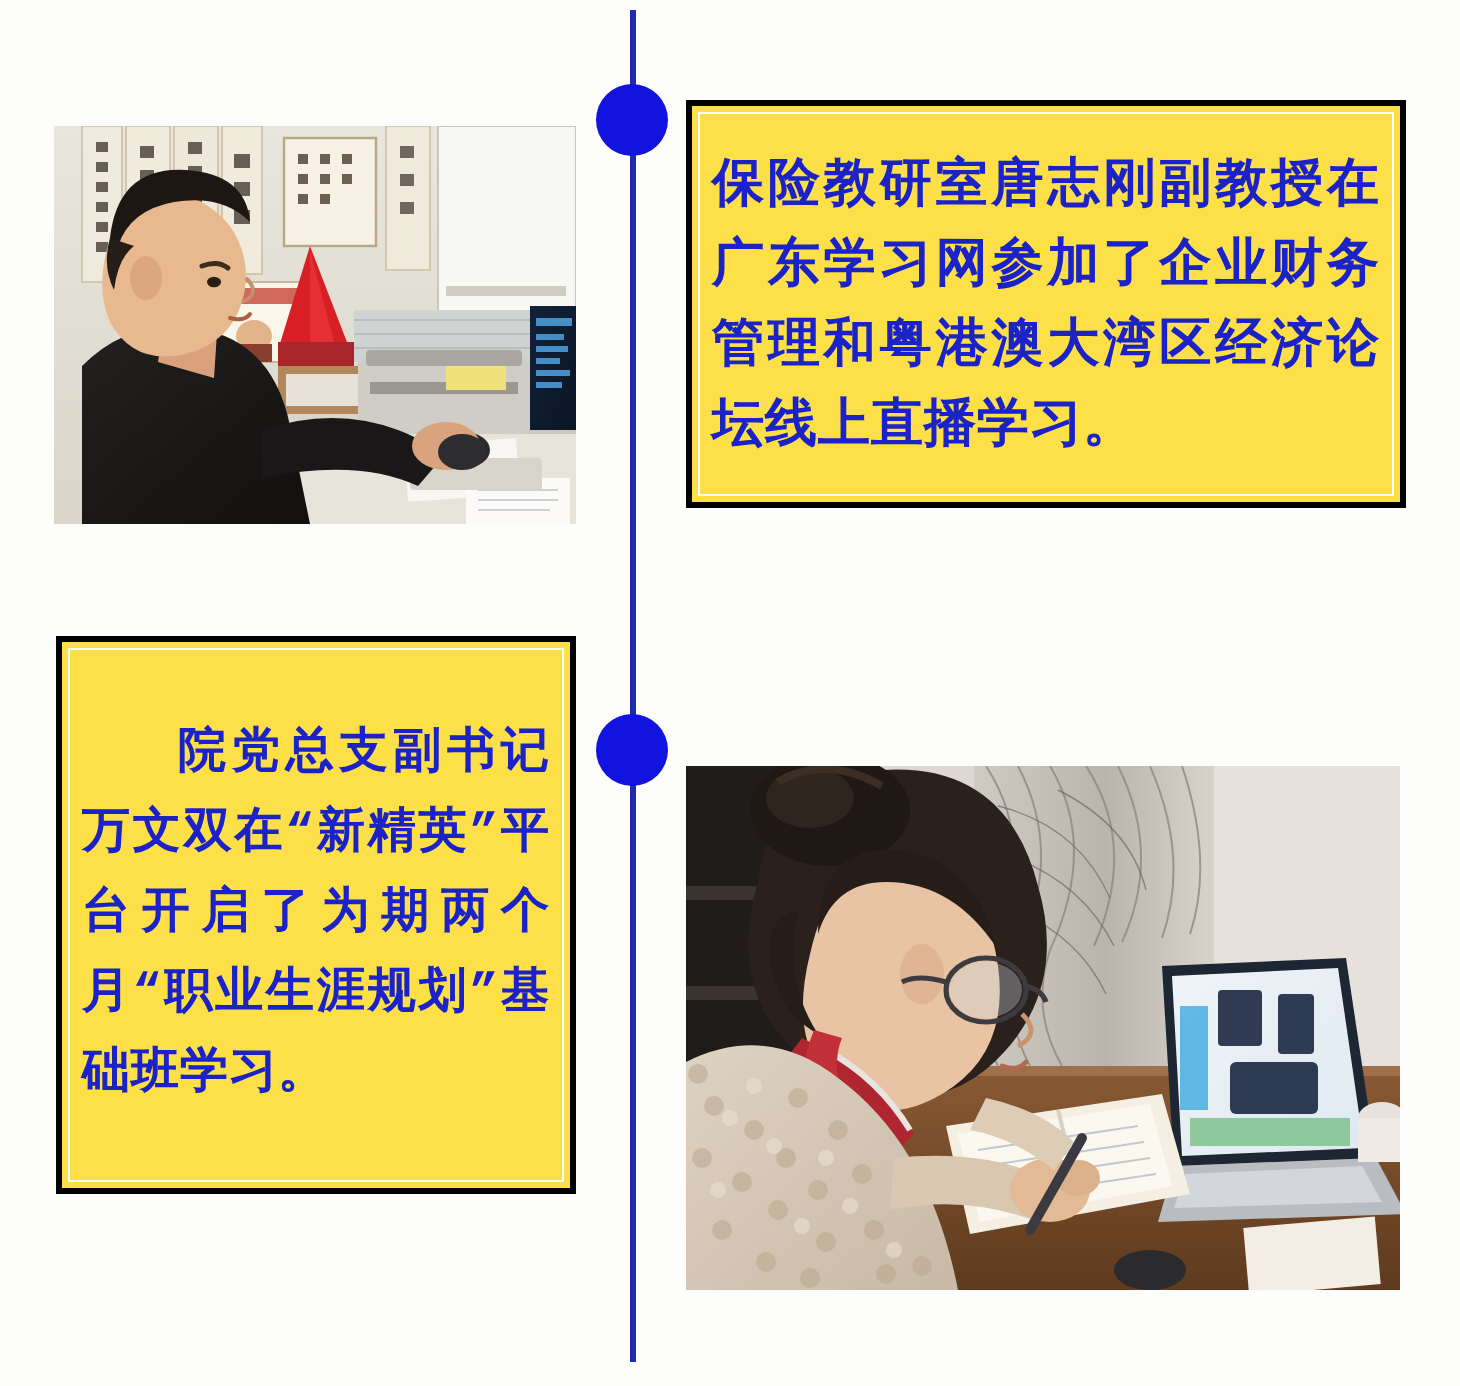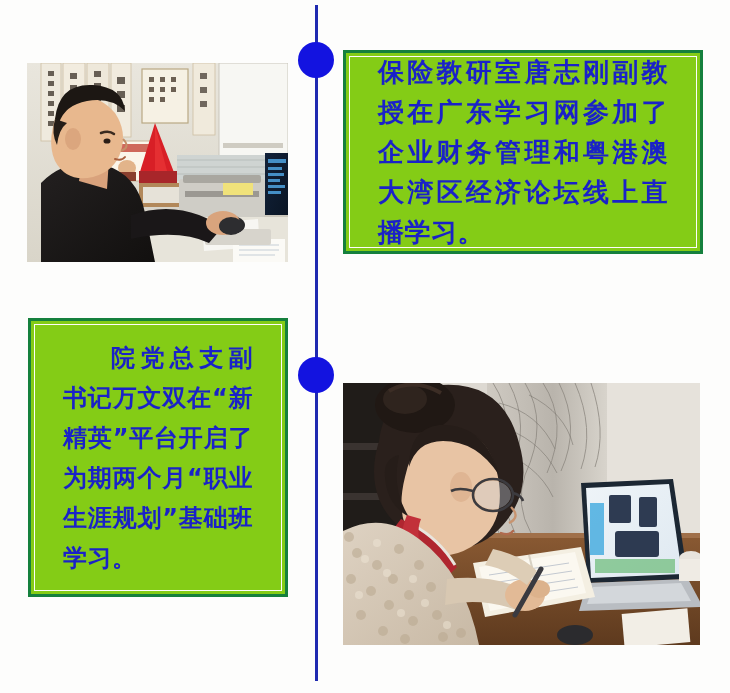--- a/index.html
+++ b/index.html
@@ -39,23 +39,23 @@
     background: #1313e0;
     left: 298px;
   }
   .timeline-dot.dot-1 { top: 42px; }
   .timeline-dot.dot-2 { top: 357px; }
 
   
   .text-card {
     position: absolute;
     box-sizing: border-box;
-    background: #84cc16;
-    border: 3px solid #15803d;
-    padding: 14px 32px;
+    background: #fde047;
+    border: 3px solid #000000;
+    padding: 14px 10px;
   }
   .text-card .inner-rule {
     position: absolute;
     left: 3px; right: 3px; top: 3px; bottom: 3px;
     border: 1px solid #fdfdfb;
     pointer-events: none;
   }
   .card-text {
     color: #1a22c8;
     font-weight: 700;
@@ -88,20 +88,21 @@
     display: flex;
     align-items: center;
   }
   #text-card-2 .card-text {
     font-size: 24px;
     line-height: 40px;
     text-align: justify;
     text-align-last: left;
     text-indent: 2em;
     width: 100%;
+    font-family: Liberation Mono, monospace;
   }
 
   
   .photo {
     position: absolute;
     overflow: hidden;
     background: #2a2520;
   }
   #photo-1 {
     left: 27px;

